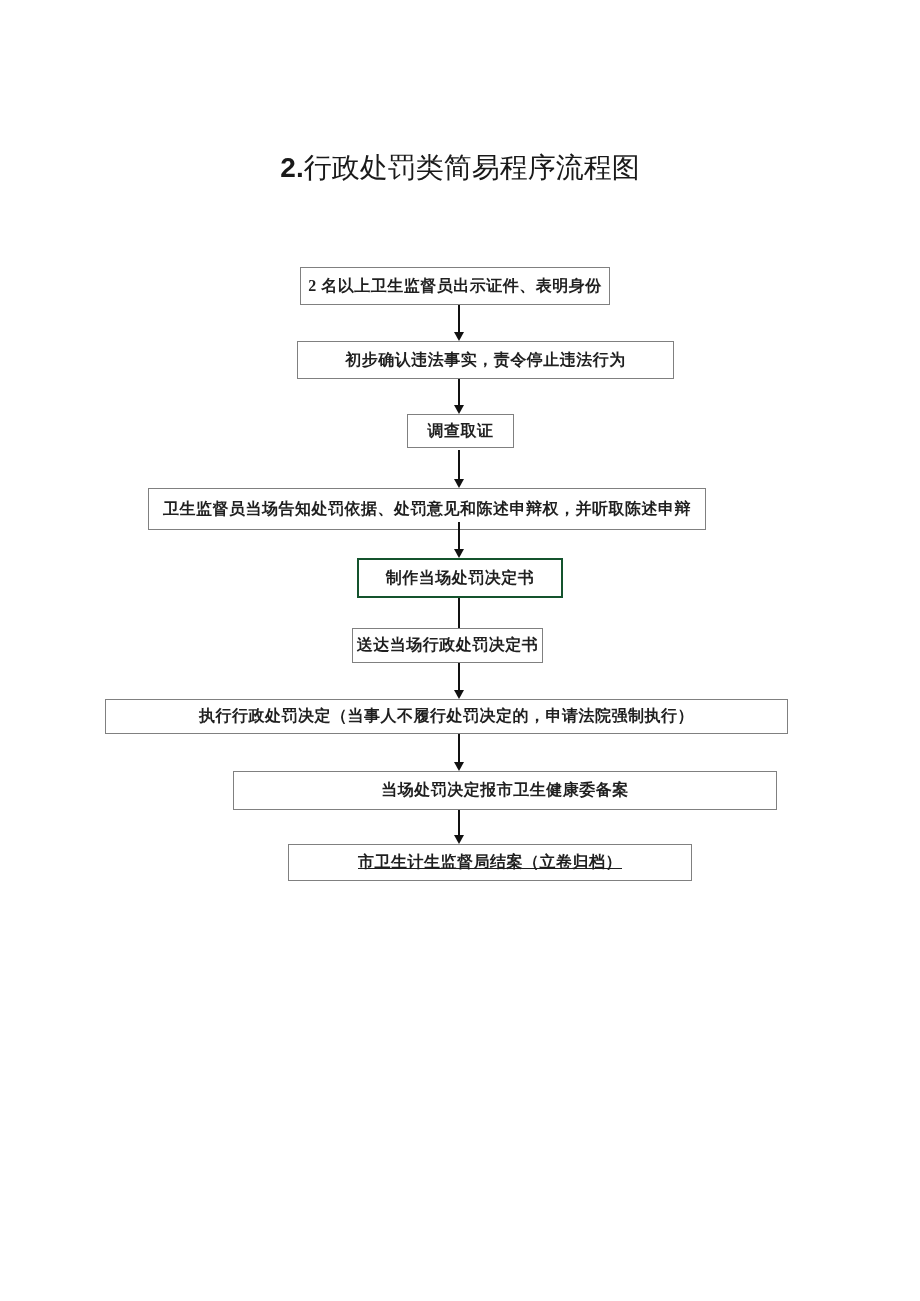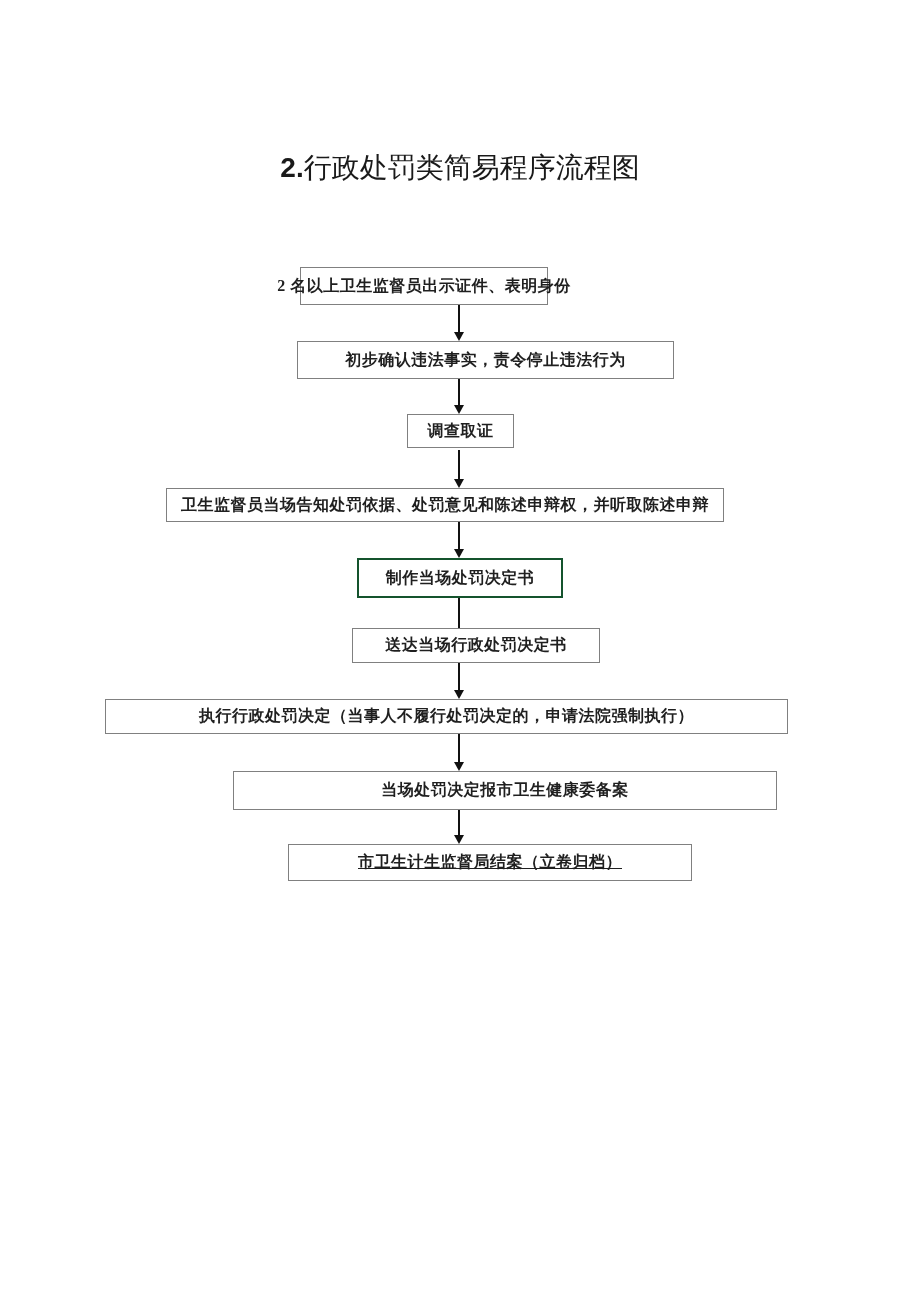--- a/index.html
+++ b/index.html
@@ -82,31 +82,31 @@
 </style>
 </head>
 <body>
 
 <div class="page">
 
   <div class="doc-title">
     <span class="num">2.</span><span class="txt">行政处罚类简易程序流程图</span>
   </div>
 
-  <div class="node" style="left:300px; top:266px; width:248px; height:38px;">2 名以上卫生监督员出示证件、表明身份</div>
+  <div class="node" style="left:300px; top:266px; width:310px; height:38px;">2 名以上卫生监督员出示证件、表明身份</div>
 
   <div class="node" style="left:297px; top:340px; width:377px; height:38px;">初步确认违法事实，责令停止违法行为</div>
 
   <div class="node" style="left:407px; top:413px; width:107px; height:34px;">调查取证</div>
 
-  <div class="node" style="left:166px; top:487px; width:558px; height:34px;">卫生监督员当场告知处罚依据、处罚意见和陈述申辩权，并听取陈述申辩</div>
+  <div class="node" style="left:148px; top:487px; width:558px; height:42px;">卫生监督员当场告知处罚依据、处罚意见和陈述申辩权，并听取陈述申辩</div>
 
   <div class="node emphasis" style="left:357px; top:557px; width:206px; height:40px;">制作当场处罚决定书</div>
 
-  <div class="node" style="left:352px; top:627px; width:248px; height:35px;">送达当场行政处罚决定书</div>
+  <div class="node" style="left:352px; top:627px; width:191px; height:35px;">送达当场行政处罚决定书</div>
 
   <div class="node" style="left:105px; top:698px; width:683px; height:35px;">执行行政处罚决定（当事人不履行处罚决定的，申请法院强制执行）</div>
 
   <div class="node" style="left:233px; top:770px; width:544px; height:39px;">当场处罚决定报市卫生健康委备案</div>
 
   <div class="node" style="left:288px; top:843px; width:404px; height:37px;text-decoration:underline;">市卫生计生监督局结案（立卷归档）</div>
 
   <div class="connector with-head" style="top:304px; height:36px;">
     <div class="stem"></div>
     <div class="head"></div>

